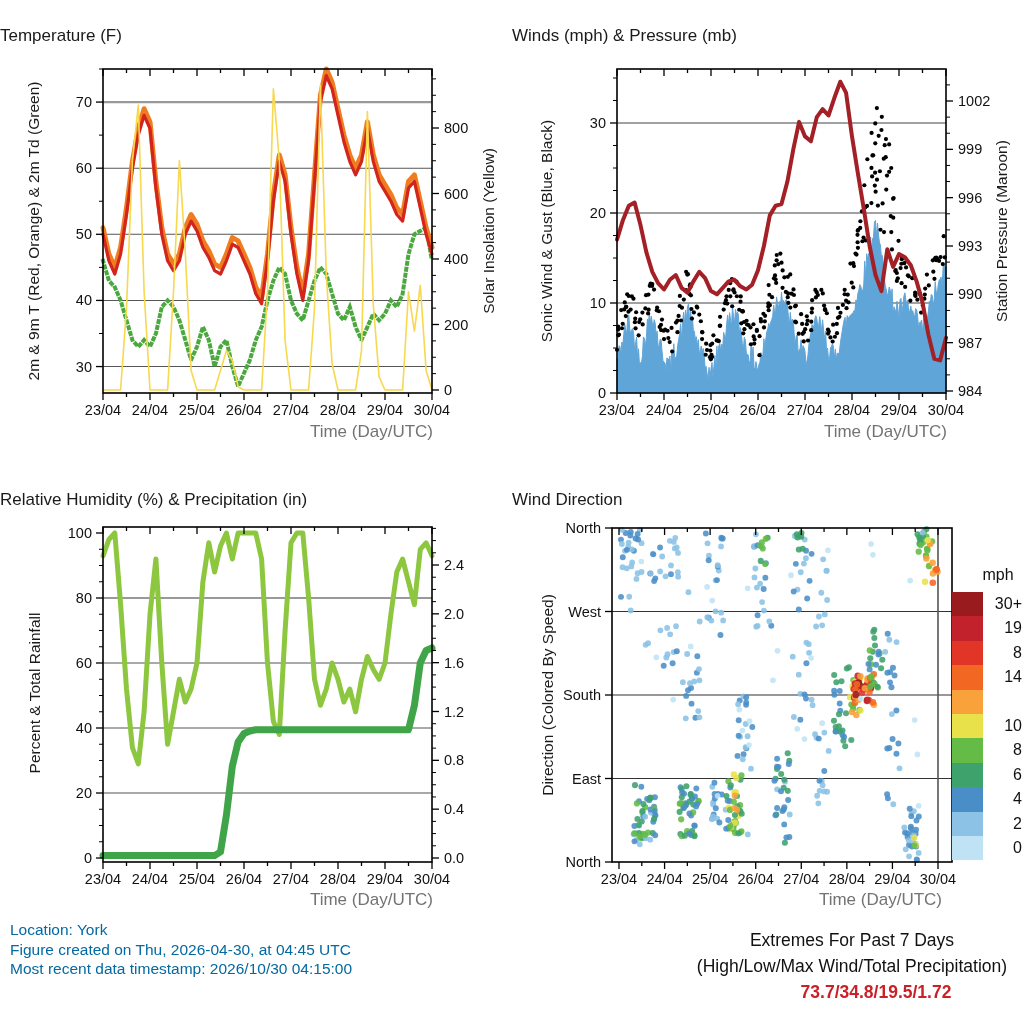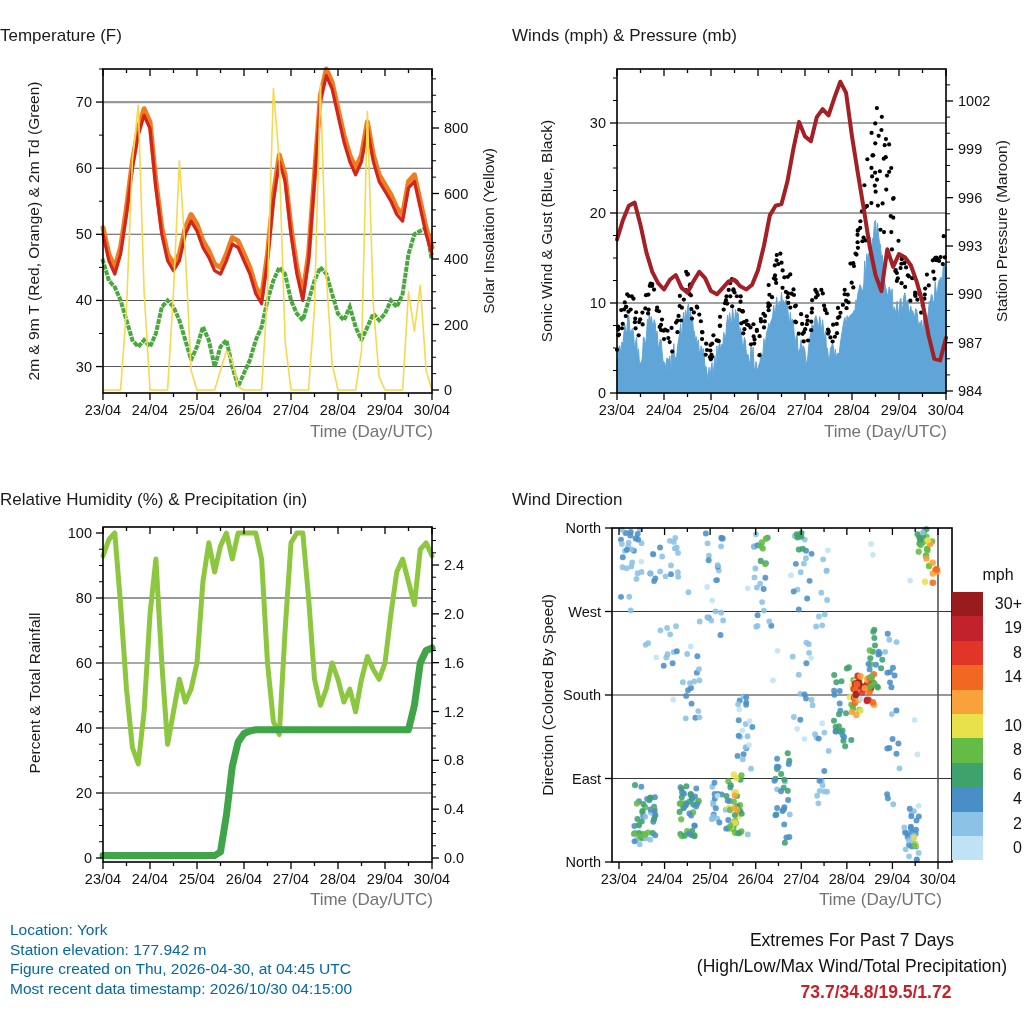--- a/index.html
+++ b/index.html
@@ -1296,21 +1296,20 @@
   <div class="vlabel" style="left:385px;top:222px;width:324px">Sonic Wind &amp; Gust (Blue, Black)</div>
   <div class="vlabel" style="left:840px;top:222px;width:324px">Station Pressure (Maroon)</div>
   <div class="vlabel" style="left:-134px;top:684px;width:337px">Percent &amp; Total Rainfall</div>
   <div class="vlabel" style="left:381px;top:686px;width:334px">Direction (Colored By Speed)</div>
 
   <div class="legend-title" style="left:972px;top:566px;width:52px">mph</div>
   <div id="legend-box"></div>
 
   <div class="footer">
     <div>Location: York</div>
-    <div>Station elevation: 177.942 m</div>
     <div>Figure created on Thu, 2026-04-30, at 04:45 UTC</div>
     <div>Most recent data timestamp: 2026/10/30 04:15:00</div>
   </div>
 
   <div class="extremes" style="left:640px;top:930px;width:424px">Extremes For Past 7 Days</div>
   <div class="extremes" style="left:640px;top:956px;width:424px">(High/Low/Max Wind/Total Precipitation)</div>
   <div class="extremes extremes-values" id="extremes-values" style="left: 664px; top: 982px; width: 424px; color: rgb(204, 32, 39);">73.7/34.8/19.5/1.72</div>
 
 <div class="legend-swatch" style="left: 952px; top: 592px; height: 24.4px; background: rgb(154, 27, 30);"></div>
     <div class="legend-label" style="left: 986px; top: 592px; line-height: 24.4px;">30+</div>

